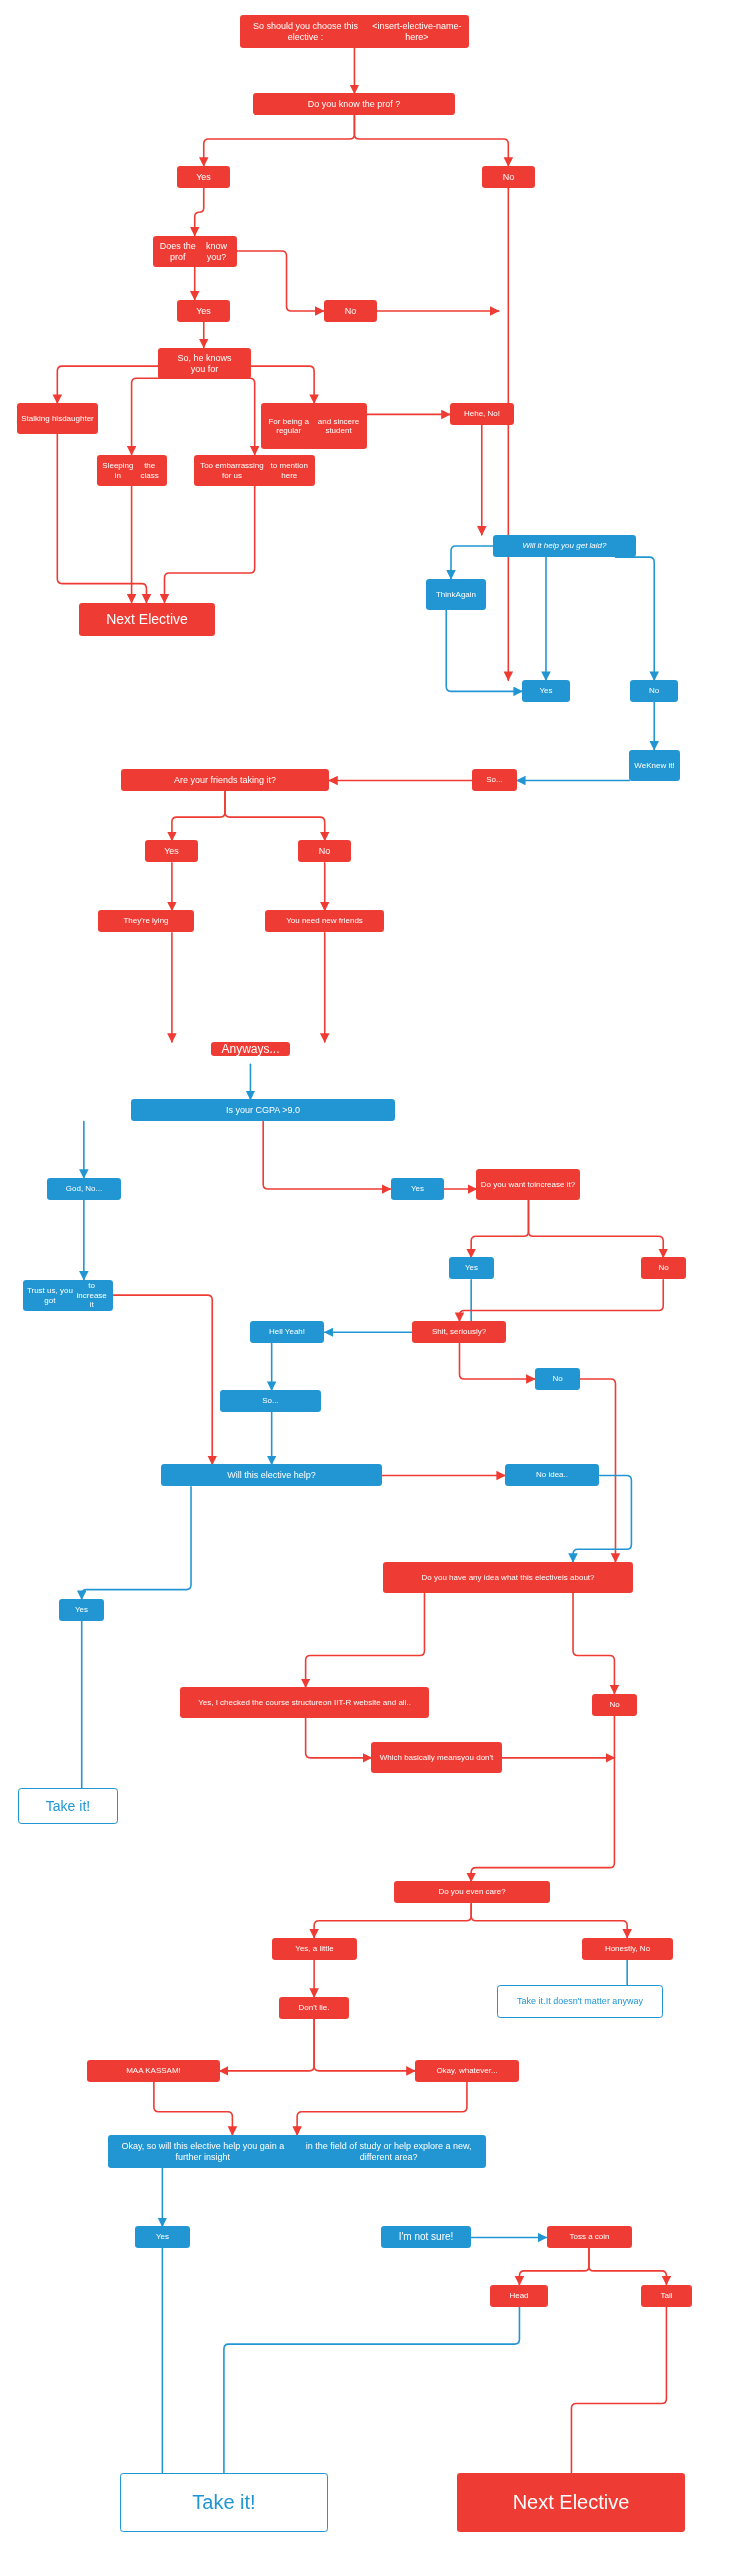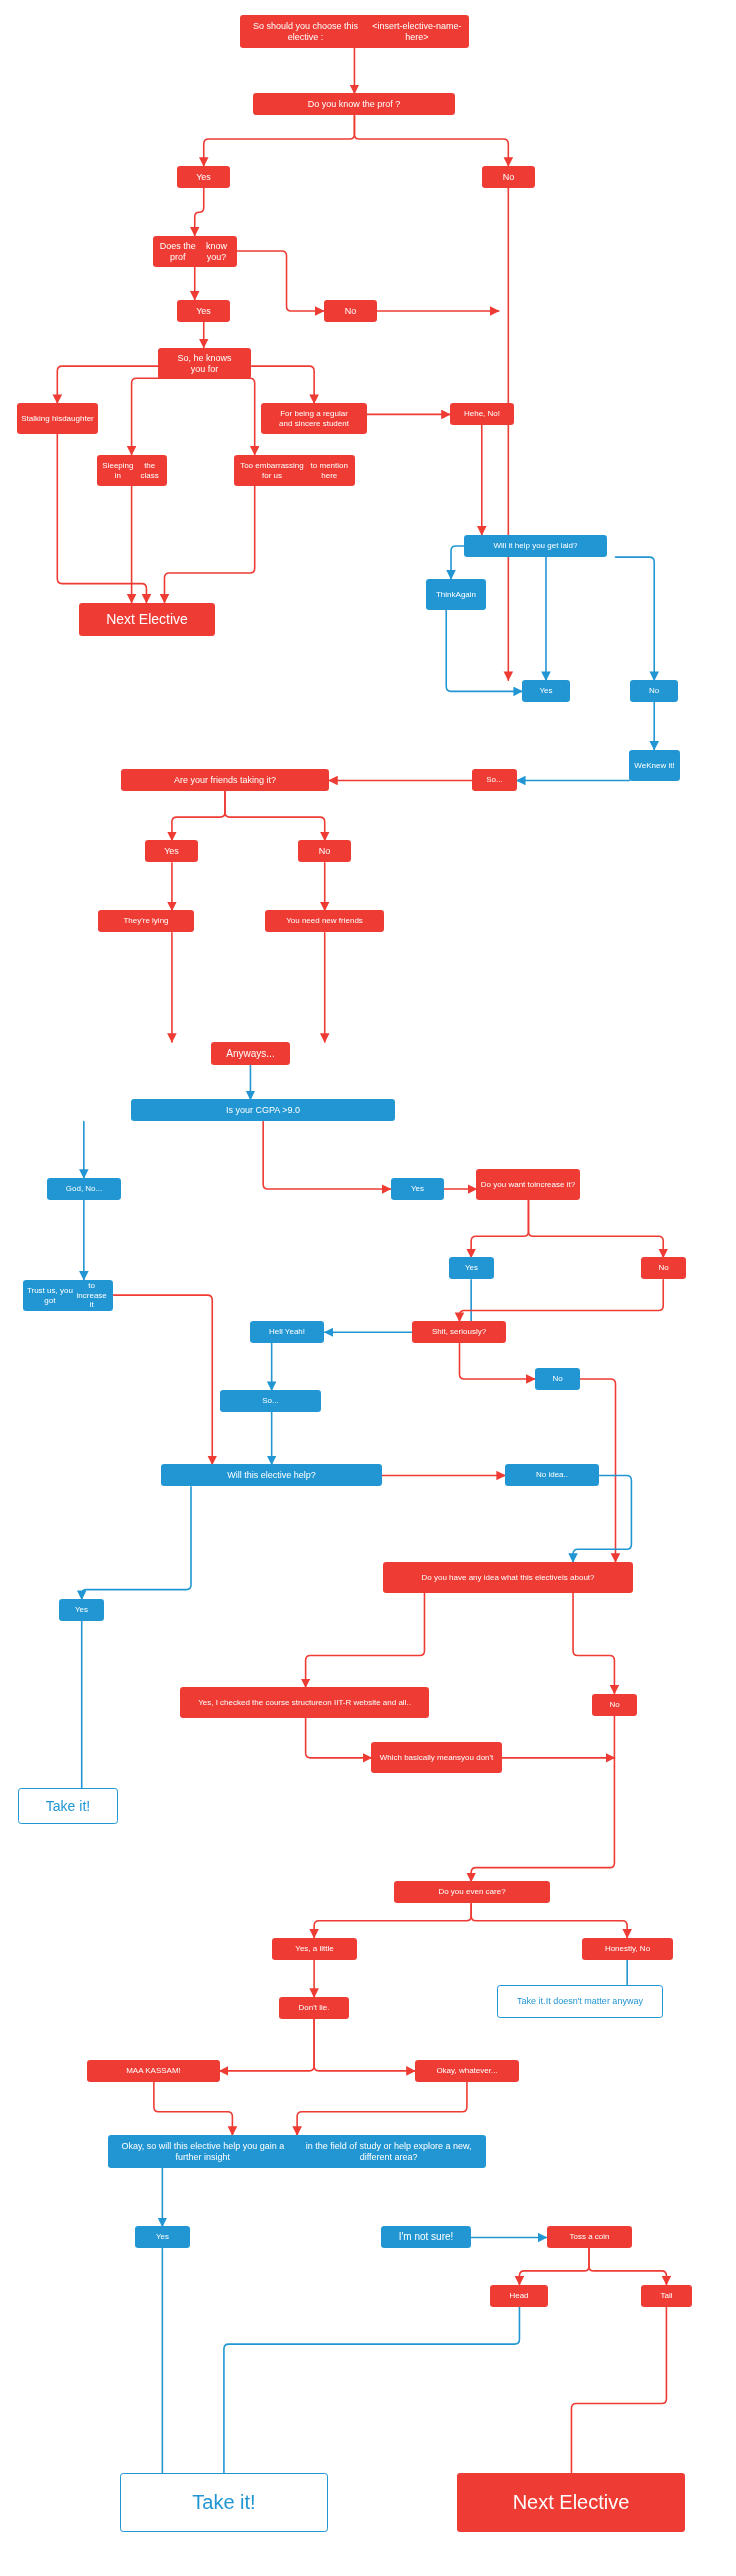--- a/index.html
+++ b/index.html
@@ -157,36 +157,36 @@
         <div>No</div>
       </div>
       <div class="node red" style="left: 158px; top: 348px; width: 93px; height: 31px; font-size: 9px; flex-direction: column;">
         <div>So, he knows</div>
         <div>you for</div>
       </div>
       <div class="node red" style="left: 17px; top: 403px; width: 81px; height: 31px; font-size: 8px;">
         <div>Stalking his</div>
         <div>daughter</div>
       </div>
-      <div class="node red" style="left: 261px; top: 403px; width: 106px; height: 31px; font-size: 8px; flex-direction: column;">
+      <div class="node red" style="left: 261px; top: 403px; width: 106px; height: 46px; font-size: 8px;">
         <div>For being a regular</div>
         <div>and sincere student</div>
       </div>
       <div class="node red" style="left: 450px; top: 403px; width: 64px; height: 22px; font-size: 8px;">
         <div>Hehe, No!</div>
       </div>
       <div class="node red" style="left: 97px; top: 455px; width: 70px; height: 31px; font-size: 8px;">
         <div>Sleeping in</div>
         <div>the class</div>
       </div>
-      <div class="node red" style="left: 194px; top: 455px; width: 121px; height: 31px; font-size: 8px; margin-left: 40px;">
+      <div class="node red" style="left: 194px; top: 455px; width: 121px; height: 31px; font-size: 8px;">
         <div>Too embarrassing for us</div>
         <div>to mention here</div>
       </div>
-      <div class="node blue" style="left: 464px; top: 535px; width: 143px; height: 22px; font-size: 8px;">
+      <div class="node blue" style="left: 493px; top: 535px; width: 143px; height: 22px; font-size: 8px; font-style: italic;">
         <div>Will it help you get laid?</div>
       </div>
       <div class="node blue" style="left: 426px; top: 579px; width: 60px; height: 31px; font-size: 8px;">
         <div>Think</div>
         <div>Again</div>
       </div>
       <div class="node red" style="left: 79px; top: 603px; width: 136px; height: 33px; font-size: 14px;">
         <div>Next Elective</div>
       </div>
       <div class="node blue" style="left: 522px; top: 680px; width: 48px; height: 22px; font-size: 8px;">
@@ -210,21 +210,21 @@
       </div>
       <div class="node red" style="left: 298px; top: 840px; width: 53px; height: 22px; font-size: 9px;">
         <div>No</div>
       </div>
       <div class="node red" style="left: 98px; top: 910px; width: 96px; height: 22px; font-size: 8px;">
         <div>They're lying</div>
       </div>
       <div class="node red" style="left: 265px; top: 910px; width: 119px; height: 22px; font-size: 8px;">
         <div>You need new friends</div>
       </div>
-      <div class="node red" style="left: 211px; top: 1042px; width: 79px; height: 23px; font-size: 10px;">
+      <div class="node red" style="left: 211px; top: 1042px; width: 79px; height: 14px; font-size: 12px;">
         <div>Anyways...</div>
       </div>
       <div class="node blue" style="left: 131px; top: 1099px; width: 264px; height: 22px; font-size: 9px;">
         <div>Is your CGPA &gt;9.0</div>
       </div>
       <div class="node blue" style="left: 47px; top: 1178px; width: 74px; height: 22px; font-size: 8px;">
         <div>God, No...</div>
       </div>
       <div class="node blue" style="left: 391px; top: 1178px; width: 53px; height: 22px; font-size: 8px;">
         <div>Yes</div>

